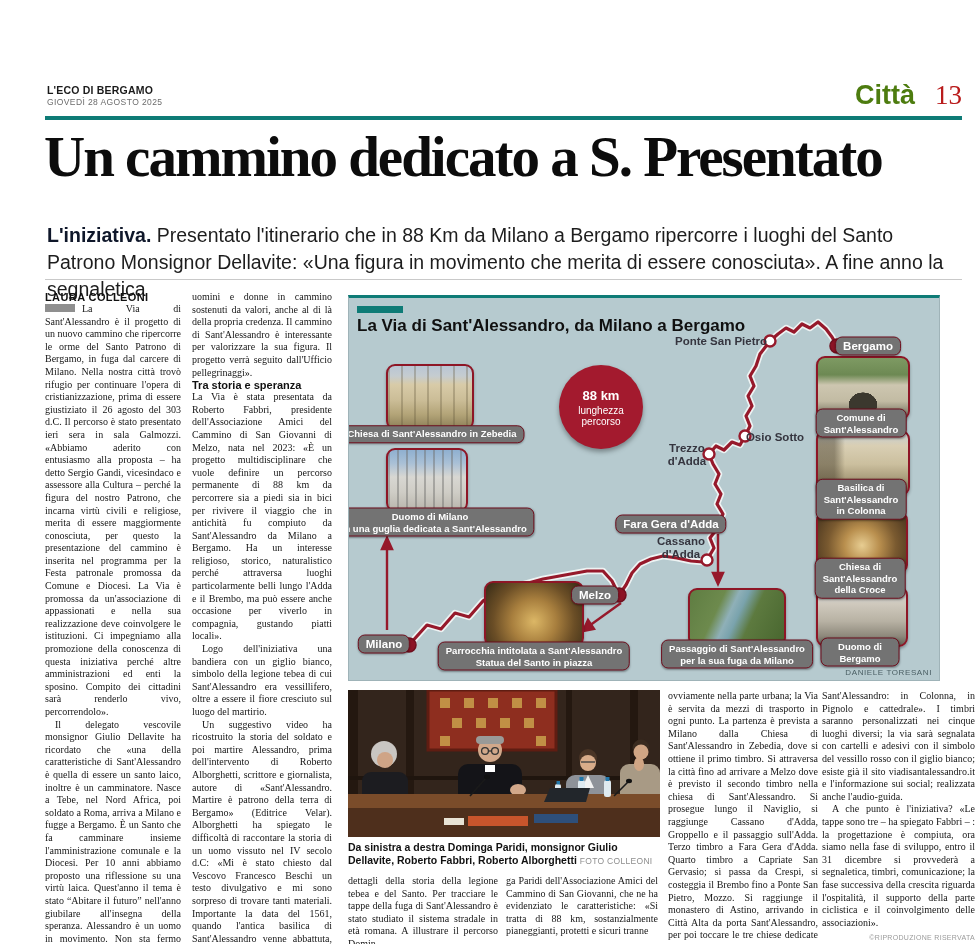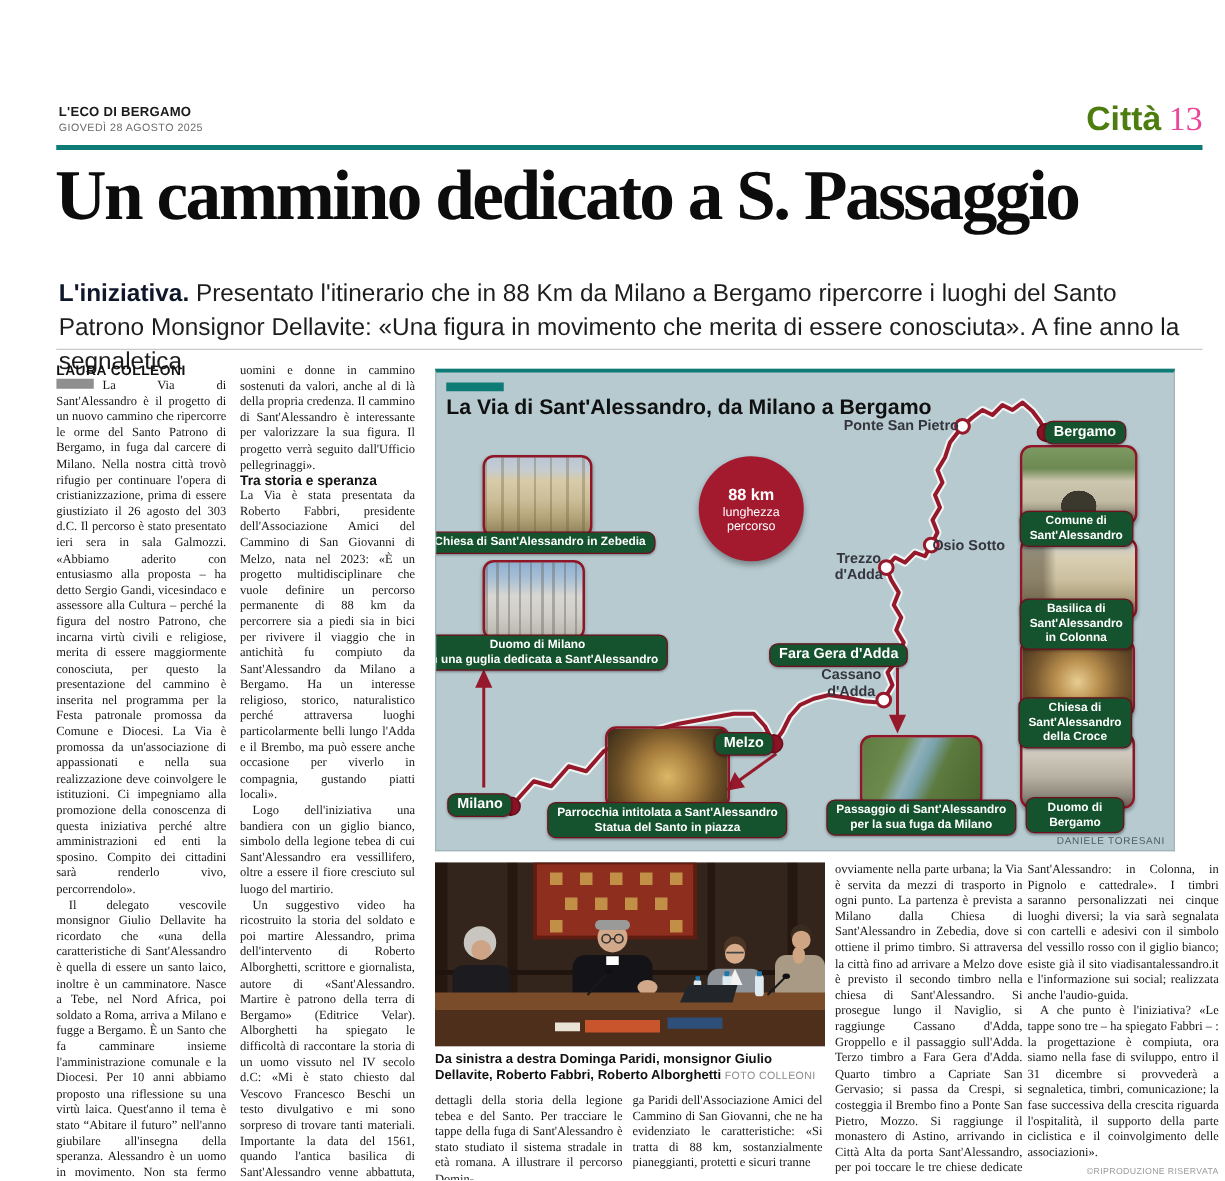--- a/index.html
+++ b/index.html
@@ -3,21 +3,21 @@
 <meta charset="utf-8">
 <style>
   html,body{margin:0;padding:0;background:#e9e9e9;}
   .page{position:relative;width:980px;height:945px;background:#ffffff;overflow:hidden;
         font-family:"Liberation Serif",serif;color:#1b1b1b;}
   
   .mast-name{position:absolute;left:47px;top:84px;font:700 10.5px "Liberation Sans",sans-serif;color:#1a1a1a;letter-spacing:.2px;}
   .mast-date{position:absolute;left:47px;top:97px;font:400 8.5px "Liberation Sans",sans-serif;color:#6b6b6b;letter-spacing:.4px;}
   .section-wrap{position:absolute;right:18px;top:80px;width:300px;text-align:right;}
   .section-name{font:700 27px "Liberation Sans",sans-serif;color:#4d7c0f;}
-  .section-page{font:400 27px "Liberation Serif",serif;color:#ec4899;margin-left:6px;}
+  .section-page{font:400 27px "Liberation Serif",serif;color:#b91c1c;margin-left:20px;}
   .rule-teal{position:absolute;left:45px;top:116px;width:917px;height:4px;background:#0e7b76;}
   
   .headline{position:absolute;left:44px;top:126px;width:922px;font:700 57px/62px "Liberation Serif",serif;
             letter-spacing:-2px;color:#0c0c0c;white-space:nowrap;}
   .standfirst{position:absolute;left:47px;top:222px;width:916px;font:400 19.5px/27px "Liberation Sans",sans-serif;color:#1d1d1d;}
   .kicker{color:#0f172a;font-weight:700;}
   .rule-gray{position:absolute;left:45px;top:279px;width:917px;height:1px;background:#c9c9c9;}
   
   .col{position:absolute;font:400 10px/12.6px "Liberation Serif",serif;text-align:justify;overflow:hidden;color:#161616;}
   .col p{margin:0;}
@@ -45,21 +45,21 @@
   .ph-duomo-milano{background:repeating-linear-gradient(90deg,rgba(110,110,108,.45) 0 2px,transparent 2px 9px),
       linear-gradient(180deg,#8fb0d0 0%,#a9c0d6 22%,#d8d7d2 45%,#cfcdc6 70%,#b9b6ad 100%);}
   .ph-porta{background:radial-gradient(ellipse 26% 34% at 50% 78%,#3b382e 0 60%,transparent 61%),
       linear-gradient(180deg,#7e9a63 0%,#6d8953 28%,#cdc6b0 45%,#c2bba3 72%,#6b6857 100%);}
   .ph-colonna{background:linear-gradient(90deg,rgba(60,52,36,.45) 0 18%,transparent 30%),
       linear-gradient(180deg,#c3cdd4 0%,#d9cfb4 22%,#cbbf9e 52%,#a59877 78%,#6f654c 100%);}
   .ph-croce{background:radial-gradient(circle at 50% 55%,#e7cd92 0%,#b98f4e 32%,#7a5a30 62%,#46331e 100%);}
   .ph-duomo-bergamo{background:linear-gradient(180deg,#c5ccd2 0%,#cfc9bd 28%,#b8b2a4 58%,#8e897c 84%,#676257 100%);}
   .ph-parrocchia{background:radial-gradient(circle at 50% 62%,#dcb766 0%,#a87f3e 36%,#6b4e26 66%,#362a16 100%);}
   .ph-passaggio{background:linear-gradient(115deg,#5f7d42 0%,#6d8a4d 30%,#8fb0b8 42%,#7aa3ad 50%,#5d7a3f 63%,#48662f 100%);}
-  .pill{position:absolute;transform:translate(-50%,-50%);background:#14532d;color:#fff;
+  .pill{position:absolute;transform:translate(-50%,-50%);background:#737373;color:#fff;
         font:700 9.5px/11.5px "Liberation Sans",sans-serif;padding:2px 7px;border-radius:7px;
         border:1px solid #6f0f1e;text-align:center;white-space:pre-line;box-shadow:0 1px 2px rgba(0,0,0,.35);}
   .pill-city{font-size:11.5px;line-height:13px;}
   .map-label{position:absolute;transform:translate(-50%,-50%);font:700 11.5px/12.5px "Liberation Sans",sans-serif;
         color:#35353f;text-align:center;white-space:pre-line;}
   .badge{position:absolute;left:210px;top:67px;width:84px;height:84px;border-radius:50%;background:#a31a2e;
         color:#fff;text-align:center;box-shadow:0 3px 5px rgba(0,0,0,.35);display:flex;flex-direction:column;
         justify-content:center;}
   .badge .v{font:700 13px "Liberation Sans",sans-serif;}
   .badge .l{font:400 10px "Liberation Sans",sans-serif;margin-top:2px;}
@@ -76,21 +76,21 @@
 
 <div class="page">
 
   <div class="mast-name">L'ECO DI BERGAMO</div>
   <div class="mast-date">GIOVEDÌ 28 AGOSTO 2025</div>
   <div class="section-wrap">
     <span class="section-name">Città</span><span class="section-page">13</span>
   </div>
   <div class="rule-teal"></div>
 
-  <h1 class="headline" style="margin:0;">Un cammino dedicato a S. Passaggio</h1>
+  <h1 class="headline" style="margin:0;">Un cammino dedicato a S. Presentato</h1>
   <div class="standfirst">
     <span class="kicker">L'iniziativa.</span><span> Presentato l'itinerario che in 88 Km da Milano a Bergamo ripercorre i luoghi del Santo Patrono Monsignor Dellavite: «Una figura in movimento che merita di essere conosciuta». A fine anno la segnaletica</span>
   </div>
   <div class="rule-gray"></div>
 
   <div class="col" id="col1">
     <p class="byline">LAURA COLLEONI</p>
     <p><span class="lead-mark"></span><span>La Via di Sant'Alessandro è il progetto di un nuovo cammino che ripercorre le orme del Santo Patrono di Bergamo, in fuga dal carcere di Milano. Nella nostra città trovò rifugio per continuare l'opera di cristianizzazione, prima di essere giustiziato il 26 agosto del 303 d.C. Il percorso è stato presentato ieri sera in sala Galmozzi. «Abbiamo aderito con entusiasmo alla proposta – ha detto Sergio Gandi, vicesindaco e assessore alla Cultura – perché la figura del nostro Patrono, che incarna virtù civili e religiose, merita di essere maggiormente conosciuta, per questo la presentazione del cammino è inserita nel programma per la Festa patronale promossa da Comune e Diocesi. La Via è promossa da un'associazione di appassionati e nella sua realizzazione deve coinvolgere le istituzioni. Ci impegniamo alla promozione della conoscenza di questa iniziativa perché altre amministrazioni ed enti la sposino. Compito dei cittadini sarà renderlo vivo, percorrendolo».</span></p>
     <p class="ind">Il delegato vescovile monsignor Giulio Dellavite ha ricordato che «una della caratteristiche di Sant'Alessandro è quella di essere un santo laico, inoltre è un camminatore. Nasce a Tebe, nel Nord Africa, poi soldato a Roma, arriva a Milano e fugge a Bergamo. È un Santo che fa camminare insieme l'amministrazione comunale e la Diocesi. Per 10 anni abbiamo proposto una riflessione su una virtù laica. Quest'anno il tema è stato “Abitare il futuro” nell'anno giubilare all'insegna della speranza. Alessandro è un uomo in movimento. Non sta fermo nemmeno sulla cupola della Cattedrale. La sua è una statua segnavento. La virtù più grande che oggi ci consegna è essere</p>
   </div>

